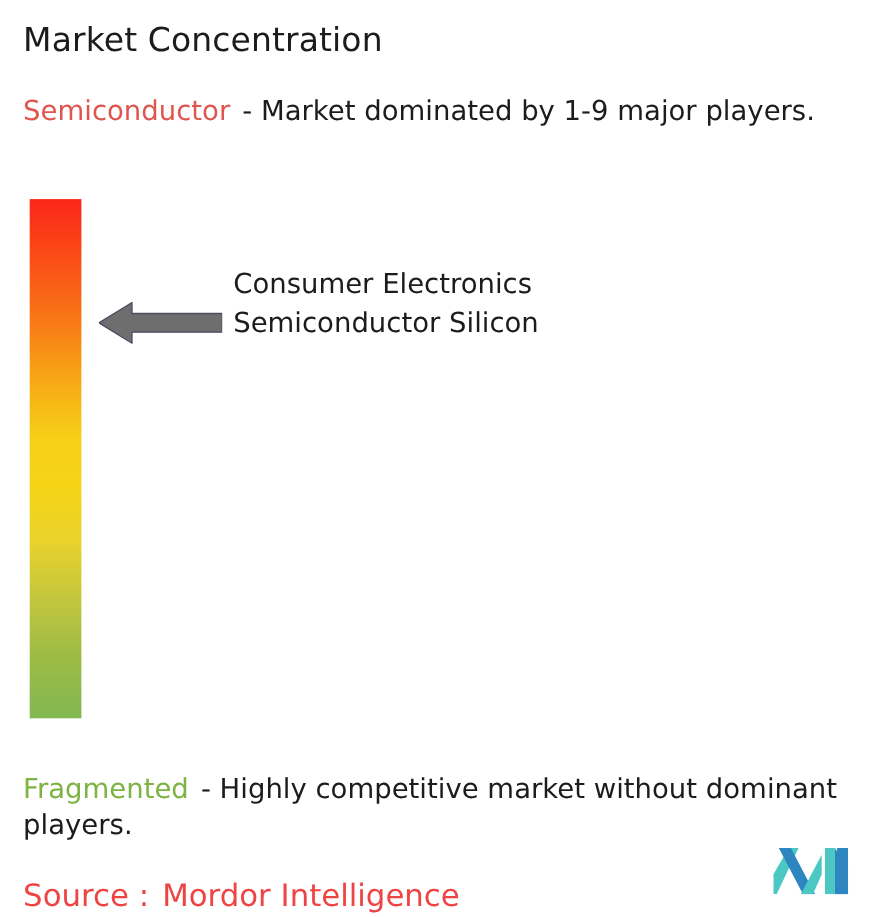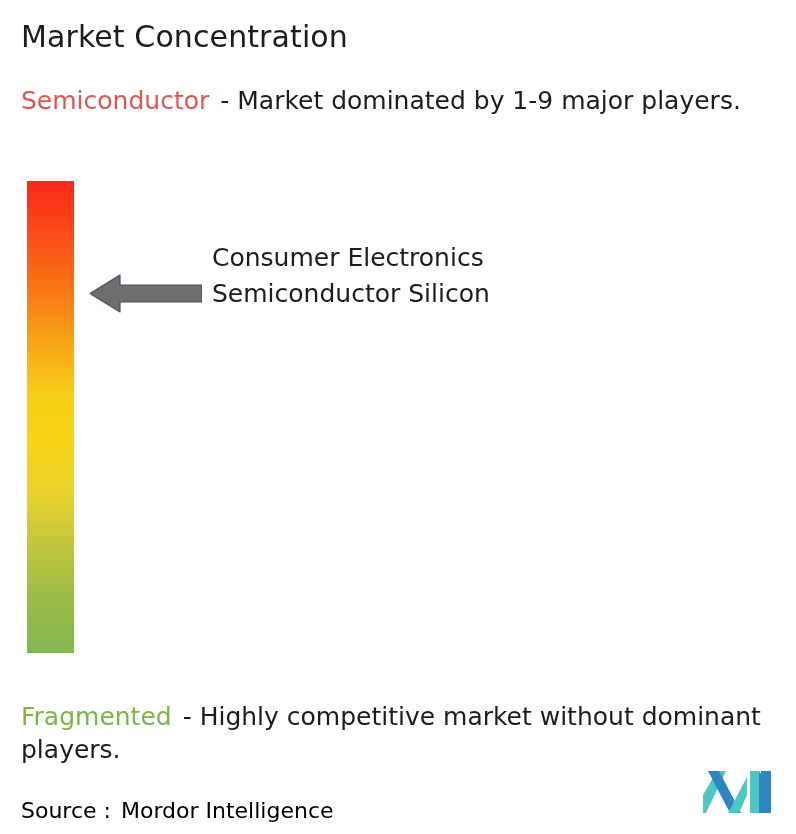--- a/index.html
+++ b/index.html
@@ -110,22 +110,22 @@
   }
   .market-label span {
     display: block;
   }
 
   
   .footer-source {
     position: absolute;
     left: 21px;
     top: 798px;
-    font-size: 22px;
-    color: #000000;
+    font-size: 28px;
+    color: #ef4444;
     white-space: nowrap;
   }
   .footer-source .src-label { margin-right: 3px; }
 
   .brand-logo {
     position: absolute;
     left: 703px;
     top: 771px;
     width: 68px;
     height: 42px;

